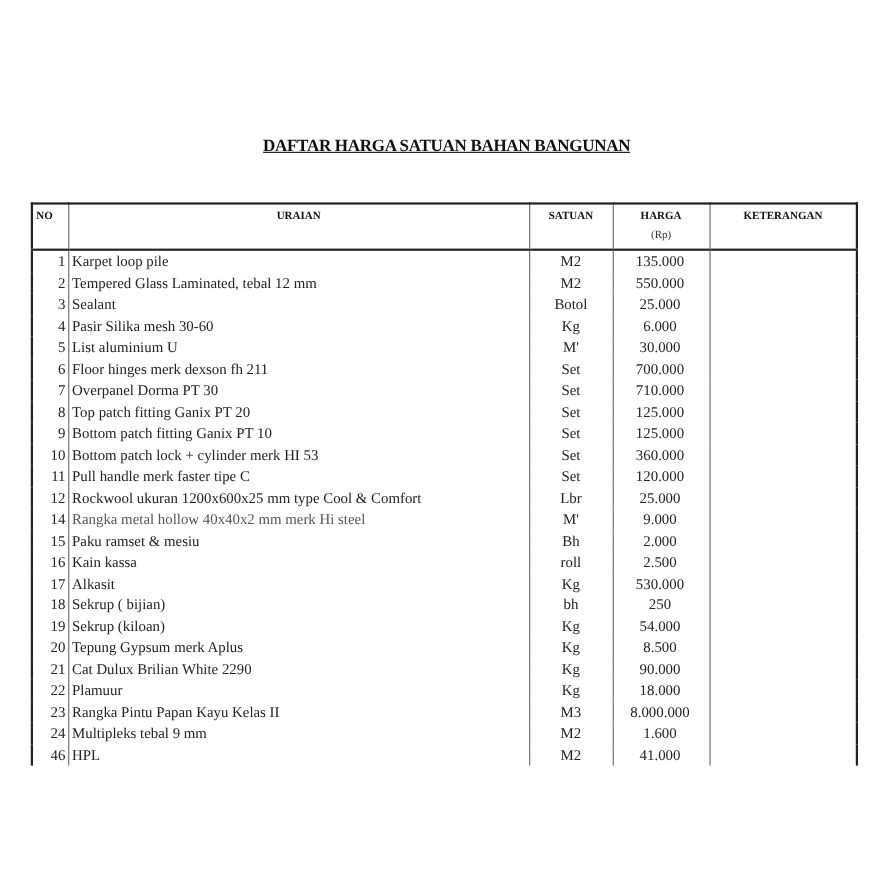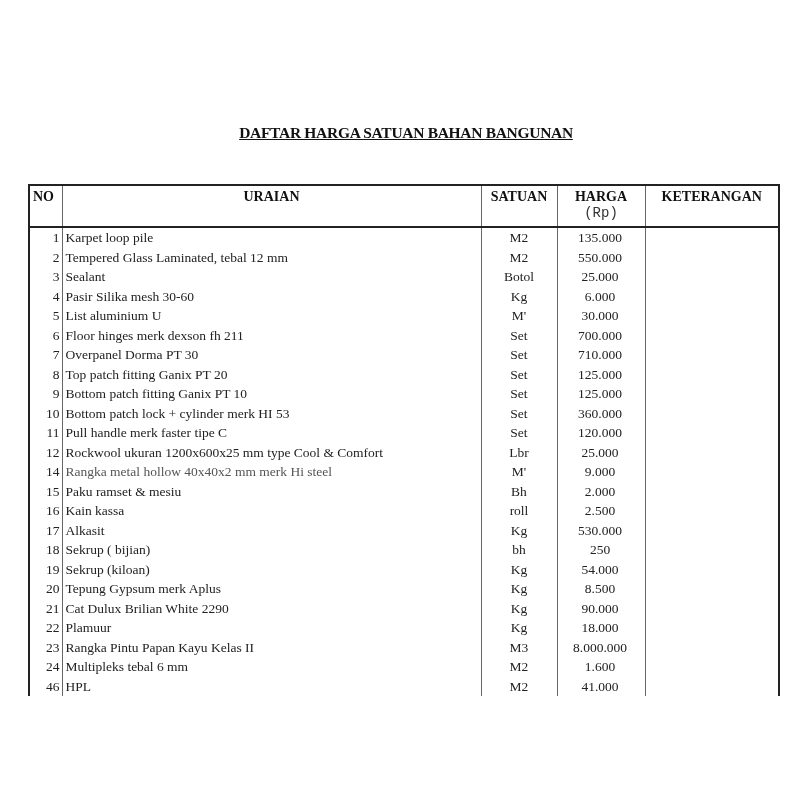--- a/index.html
+++ b/index.html
@@ -44,31 +44,30 @@
     .price-table col.c-satuan { width: 76px; }
     .price-table col.c-harga { width: 88px; }
     .price-table col.c-ket { width: 134px; }
     .price-table th {
       font-weight: bold;
       vertical-align: top;
       height: 38px;
       padding: 2px 3px 0 3px;
       border-bottom: 2px solid #222;
       border-right: 1px solid #666;
-      font-size: 14px;
+      font-size: 10px;
       line-height: 17px;
       color: #111;
     }
     .price-table th:last-child { border-right: none; }
     .price-table th.th-no { text-align: left; }
     .price-table th .sub {
       display: block;
       font-weight: normal;
       color: #333;
-      font-family: Liberation Mono, monospace;
     }
     .price-table td {
       height: 19.5px;
       padding: 0 3px;
       line-height: 19px;
       white-space: nowrap;
       overflow: hidden;
       border-right: 1px solid #666;
       color: #222;
     }
@@ -254,21 +253,21 @@
         </tr>
         <tr>
           <td class="td-no">23</td>
           <td class="td-uraian">Rangka Pintu Papan Kayu Kelas II</td>
           <td class="td-satuan">M3</td>
           <td class="td-harga">8.000.000</td>
           <td class="td-ket"></td>
         </tr>
         <tr>
           <td class="td-no">24</td>
-          <td class="td-uraian">Multipleks tebal 6 mm</td>
+          <td class="td-uraian">Multipleks tebal 9 mm</td>
           <td class="td-satuan">M2</td>
           <td class="td-harga">1.600</td>
           <td class="td-ket"></td>
         </tr>
         <tr>
           <td class="td-no">46</td>
           <td class="td-uraian">HPL</td>
           <td class="td-satuan">M2</td>
           <td class="td-harga">41.000</td>
           <td class="td-ket"></td>

